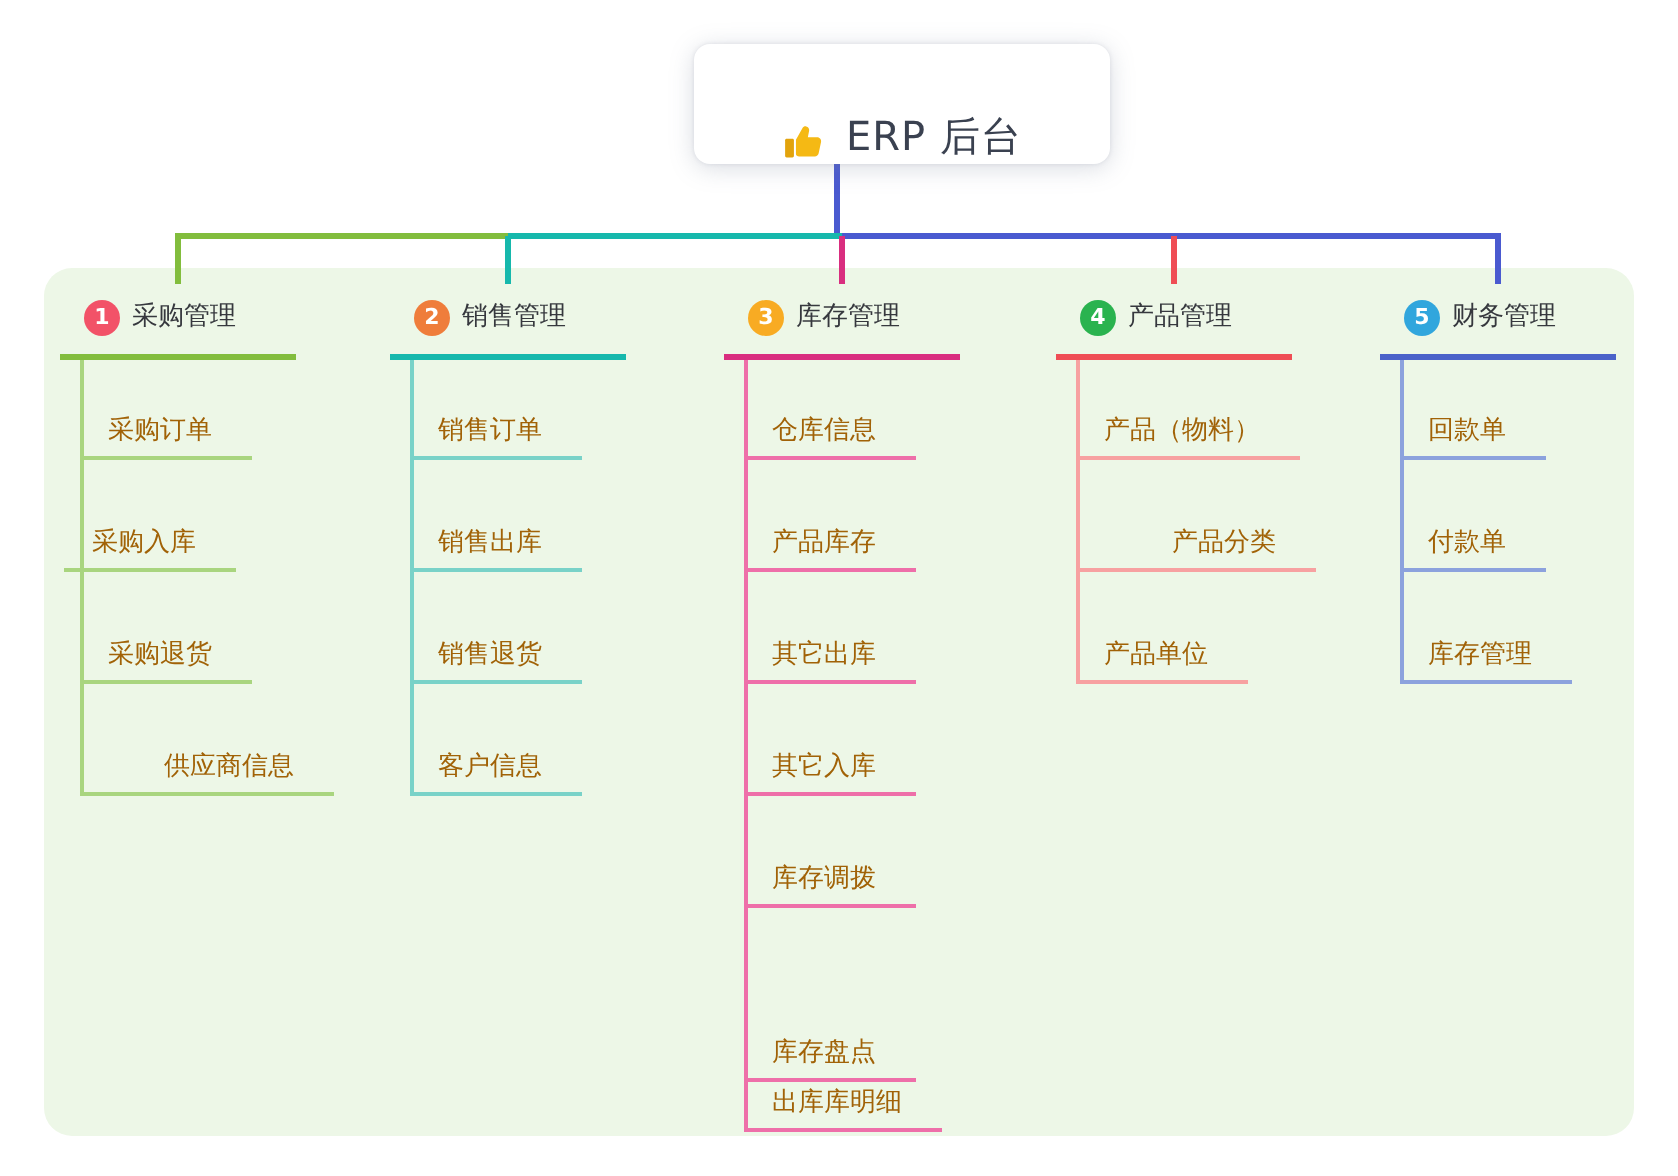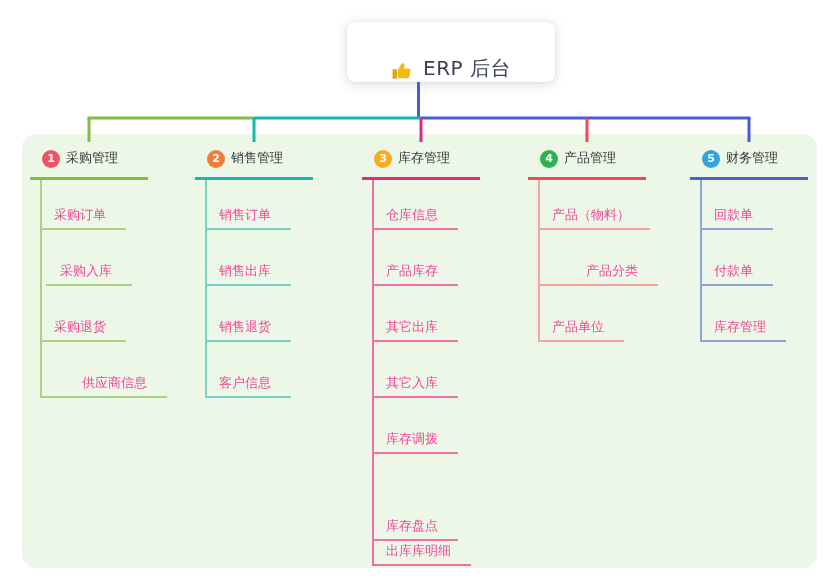--- a/index.html
+++ b/index.html
@@ -20,21 +20,21 @@
 
   .badge{position:absolute;width:18px;height:18px;border-radius:50%;
          color:#ffffff;font-size:11px;font-weight:bold;text-align:center;
          line-height:18px;}
   .branch-title{position:absolute;height:22px;font-size:13px;color:#36383e;
                 white-space:nowrap;}
   .branch-underline{position:absolute;height:3px;}
   .child-vline{position:absolute;width:2px;}
   .child-row{position:absolute;height:26px;display:flex;align-items:flex-end;
              box-sizing:content-box;}
-  .child-row .txt{padding:0 0 4px 14px;font-size:13px;color:#ec4899;white-space:nowrap;}
+  .child-row .txt{padding:0 0 4px 14px;font-size:13px;color:#a16207;white-space:nowrap;}
 </style>
 </head>
 <body>
 
 <div class="canvas">
 
   <div class="panel" id="panel" style="background: rgb(237, 247, 231);"></div>
 
   <svg class="connectors" id="connectors">
       <line x1="418.5" y1="82" x2="418.5" y2="118" stroke="#4a5ad0" stroke-width="3"></line>
@@ -57,21 +57,21 @@
   </div>
 
   <div id="branches">
       <div class="badge" style="left: 42px; top: 150px; background: rgb(242, 82, 104);">1</div>
       <div class="branch-title" style="left: 66px; top: 149px;">采购管理</div>
       <div class="branch-underline" style="left: 30px; top: 177px; width: 118px; background: rgb(130, 189, 61);"></div>
       <div class="child-vline" style="left: 40px; top: 180px; height: 218px; background: rgb(169, 213, 127);"></div>
       <div class="child-row" style="left: 40px; top: 202px; width: 86px; border-bottom: 2px solid rgb(169, 213, 127);">
         <span class="txt">采购订单</span>
       </div>
-      <div class="child-row" style="left: 46px; top: 258px; width: 86px; border-bottom: 2px solid rgb(169, 213, 127);">
+      <div class="child-row" style="left: 32px; top: 258px; width: 86px; border-bottom: 2px solid rgb(169, 213, 127);">
         <span class="txt">采购入库</span>
       </div>
       <div class="child-row" style="left: 40px; top: 314px; width: 86px; border-bottom: 2px solid rgb(169, 213, 127);">
         <span class="txt">采购退货</span>
       </div>
       <div class="child-row" style="left: 40px; top: 370px; width: 99px; border-bottom: 2px solid rgb(169, 213, 127); padding-left: 28px;">
         <span class="txt">供应商信息</span>
       </div>
       <div class="badge" style="left: 207px; top: 150px; background: rgb(239, 125, 59);">2</div>
       <div class="branch-title" style="left: 231px; top: 149px;">销售管理</div>

